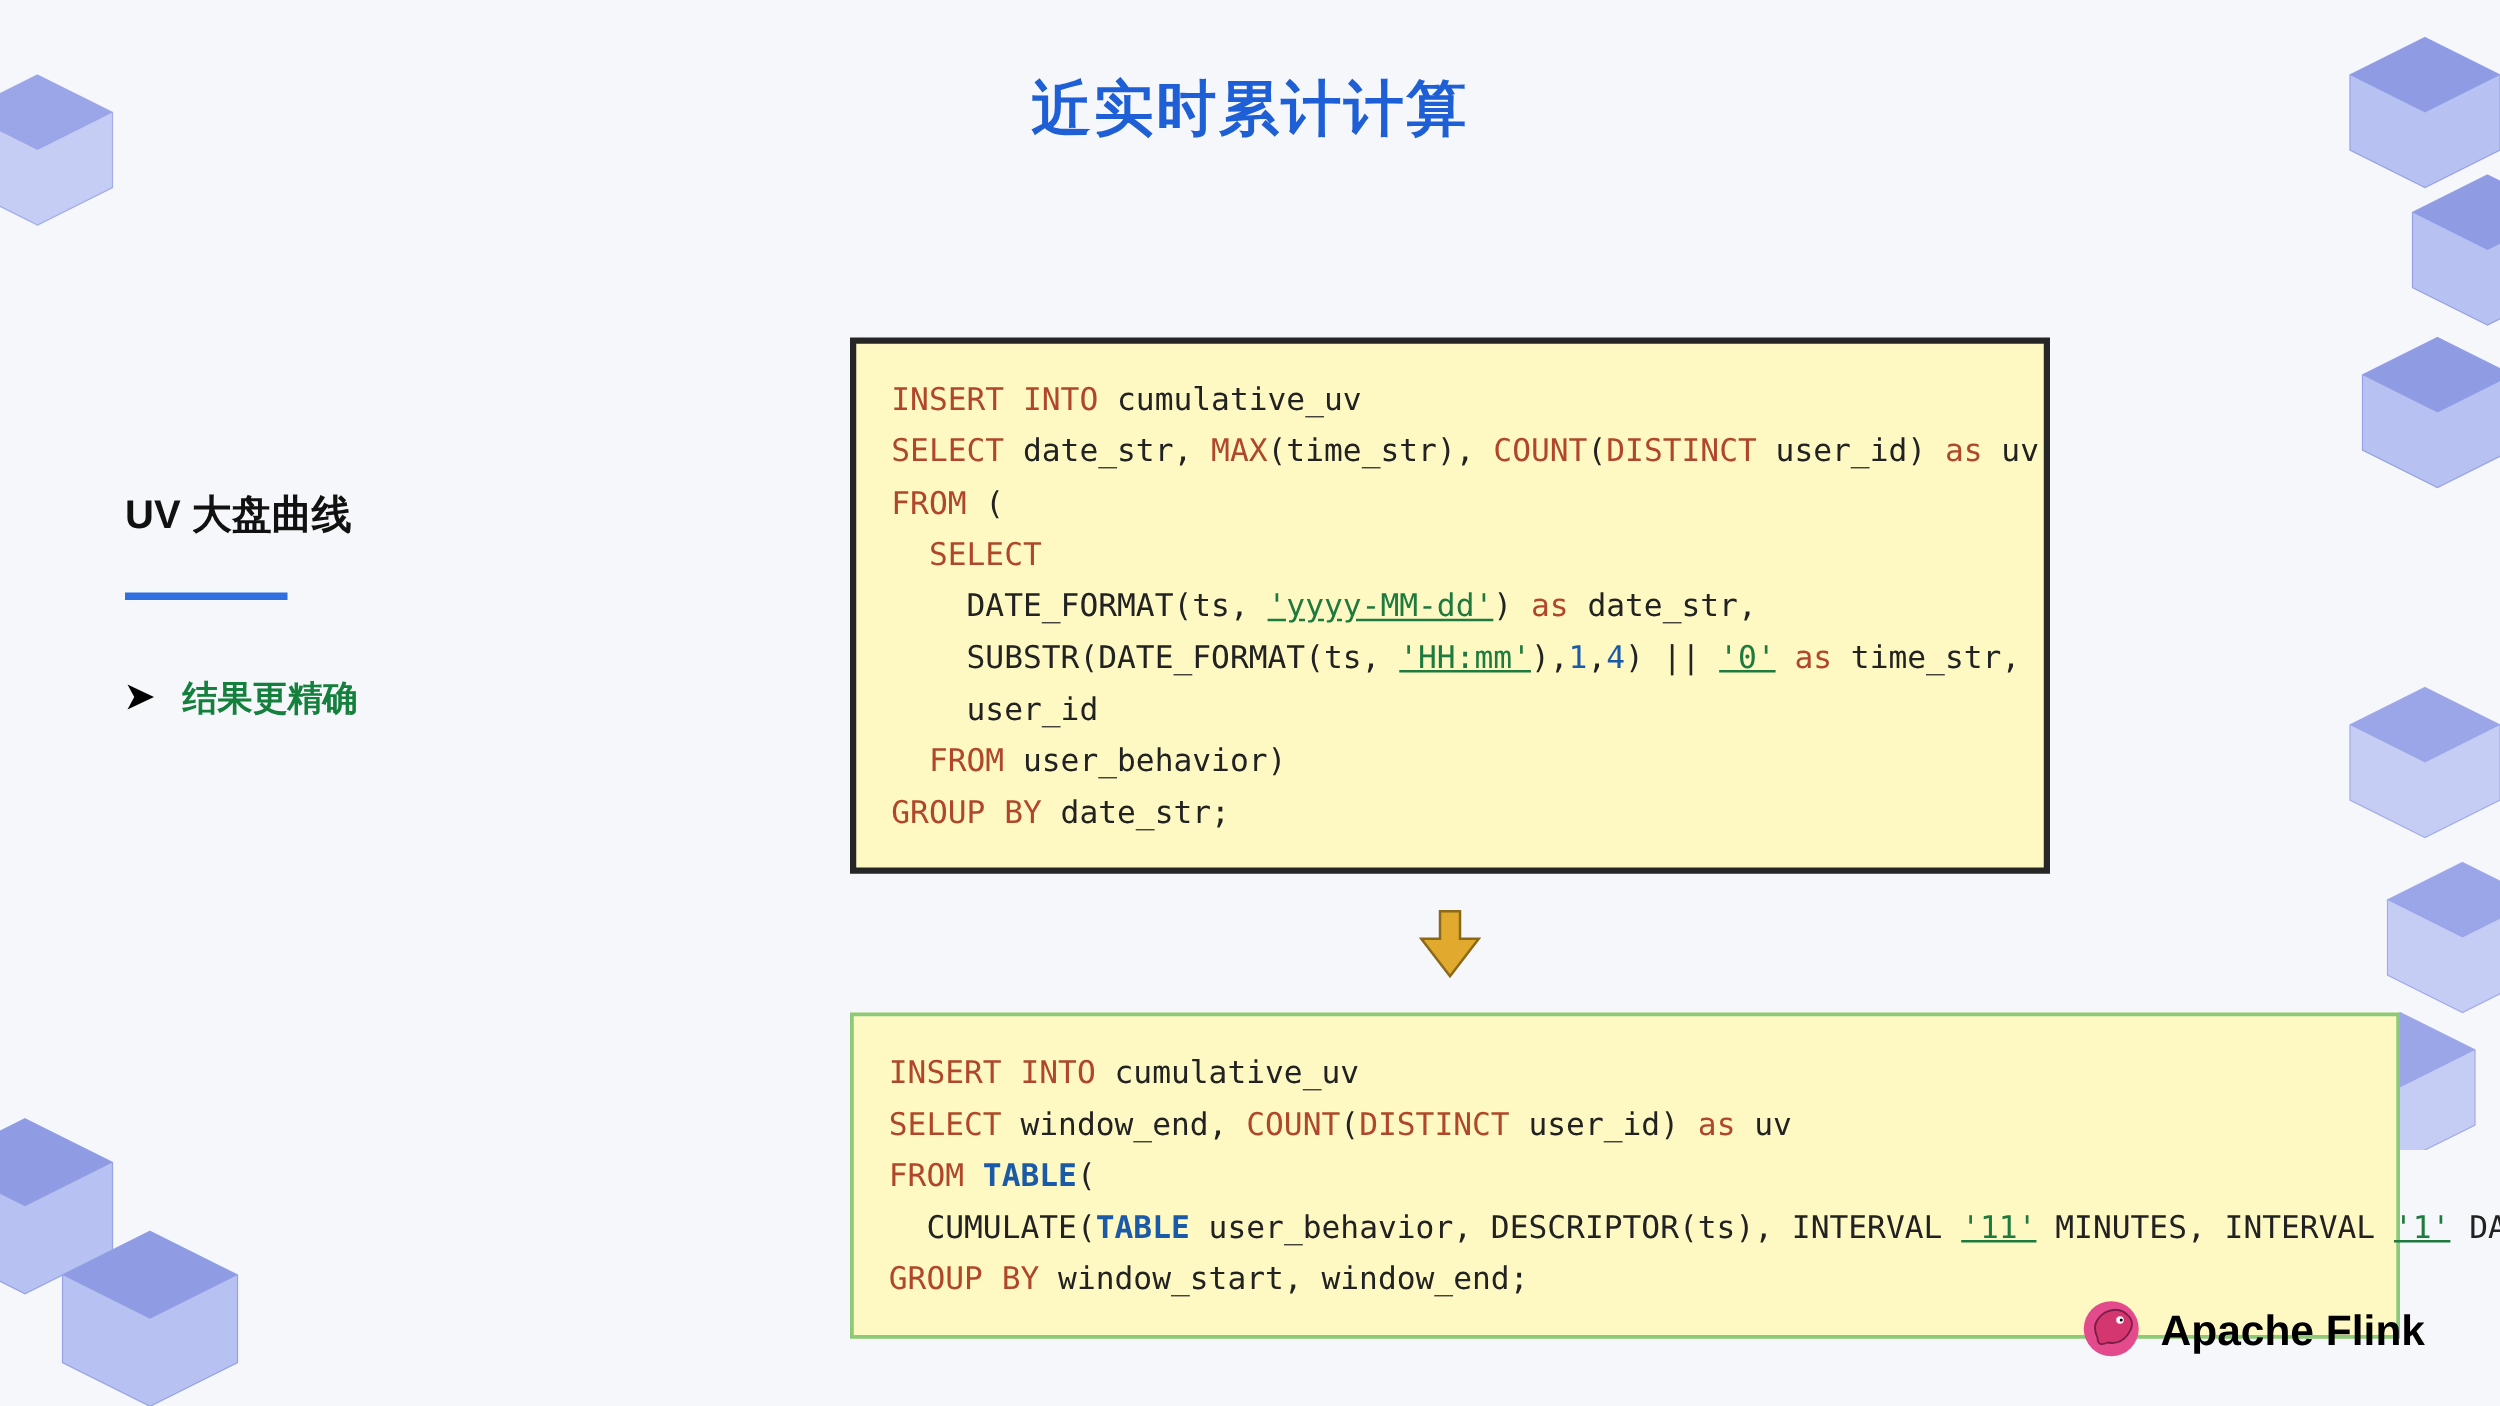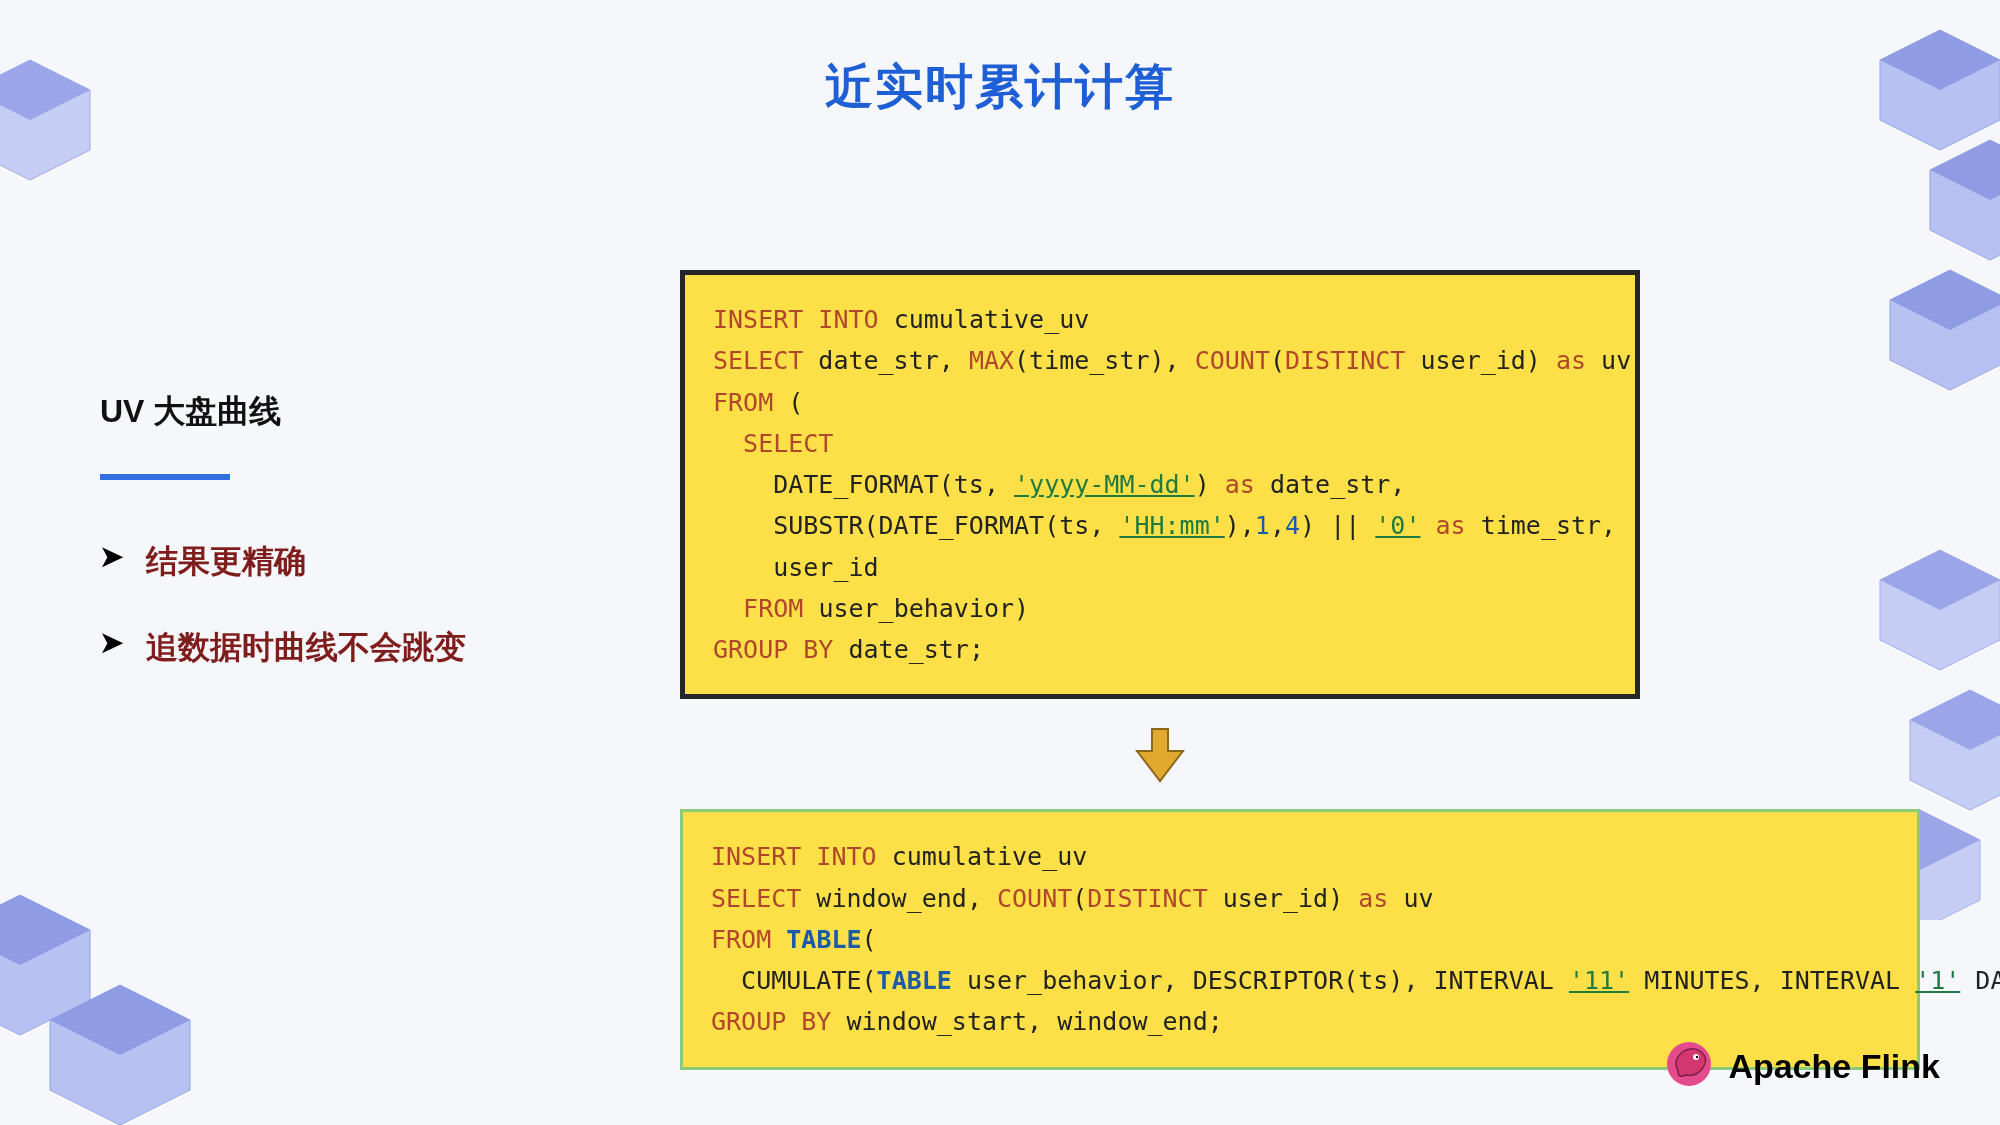--- a/index.html
+++ b/index.html
@@ -46,23 +46,23 @@
     margin-bottom: 40px;
   }
   .underline {
     width: 130px;
     height: 6px;
     background: #2f6fe0;
     margin-bottom: 60px;
   }
   .bullets { list-style: none; padding: 0; margin: 0; }
   .bullets li {
-    font-size: 32px;
+    font-size: 28px;
     font-weight: 600;
-    color: #7f1d1d;
+    color: #15803d;
     margin-bottom: 42px;
     position: relative;
     padding-left: 46px;
   }
   .bullets li::before {
     content: "➤";
     position: absolute;
     left: 0;
     top: 0;
     font-size: 28px;
@@ -70,21 +70,21 @@
   }
 
   .right-col {
     position: absolute;
     left: 680px;
     top: 270px;
     width: 1260px;
   }
 
   .code-box {
-    background: #fde047;
+    background: #fef9c3;
     padding: 24px 28px;
     font-family: "DejaVu Sans Mono", Menlo, Consolas, monospace;
     font-size: 25px;
     line-height: 1.65;
     color: #222;
     box-sizing: border-box;
     width: 960px;
   }
   .code-box.box-dark {
     border: 5px solid #262626;
@@ -186,21 +186,20 @@
   </svg>
 </div>
 
 <div class="slide-title">近实时累计计算</div>
 
 <div class="left-col">
   <div class="subtitle">UV 大盘曲线</div>
   <div class="underline"></div>
   <ul class="bullets">
     <li>结果更精确</li>
-    <li>追数据时曲线不会跳变</li>
   </ul>
 </div>
 
 <div class="right-col">
   <div class="code-box box-dark">
     <pre><span class="kw">INSERT INTO</span> cumulative_uv
 <span class="kw">SELECT</span> date_str, <span class="kw">MAX</span>(time_str), <span class="kw">COUNT</span>(<span class="kw">DISTINCT</span> user_id) <span class="kw">as</span> uv
 <span class="kw">FROM</span> (
   <span class="kw">SELECT</span>
     DATE_FORMAT(ts, <span class="str">'yyyy-MM-dd'</span>) <span class="kw">as</span> date_str,

